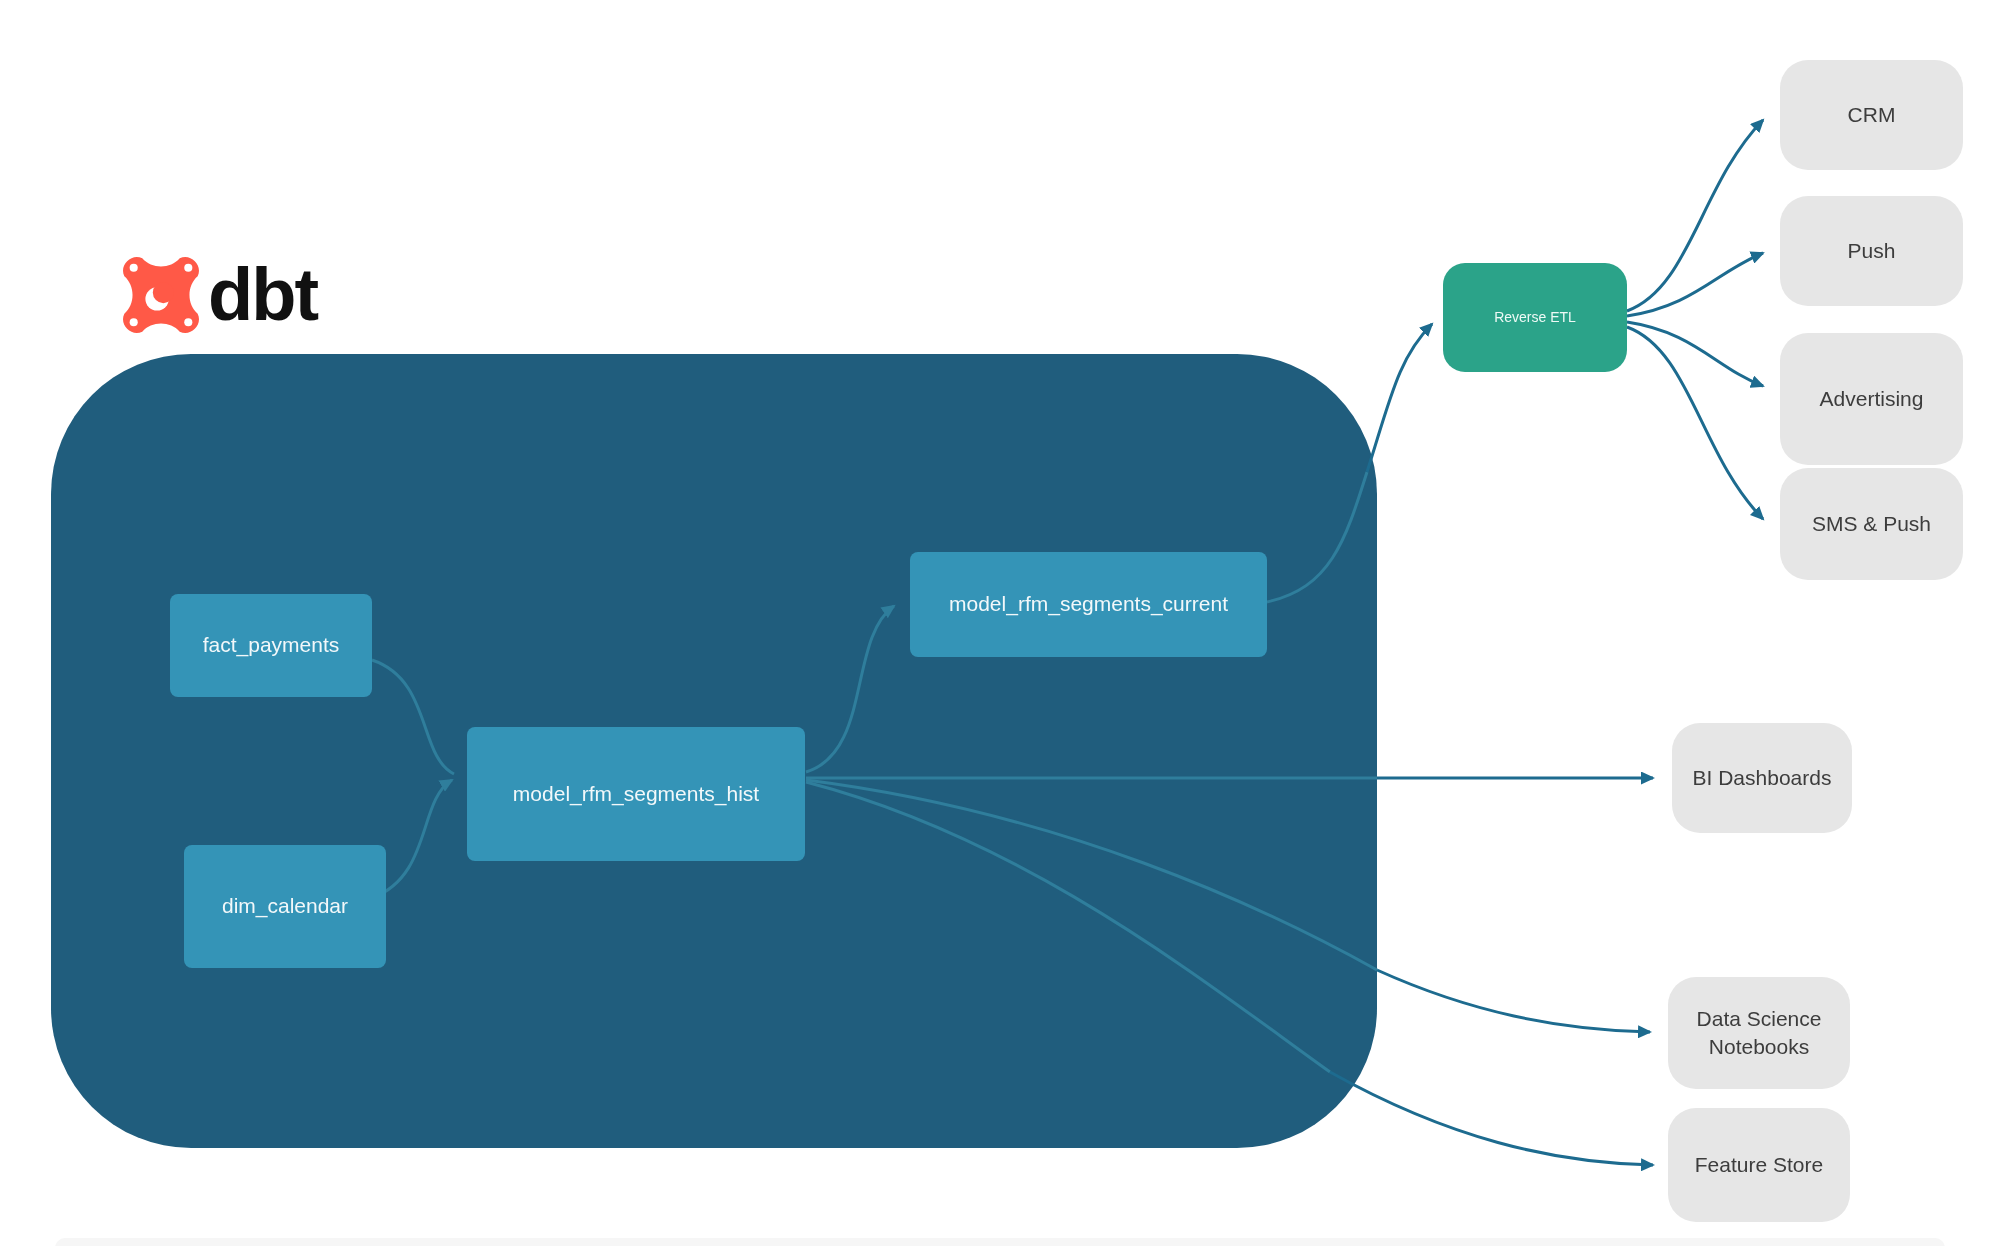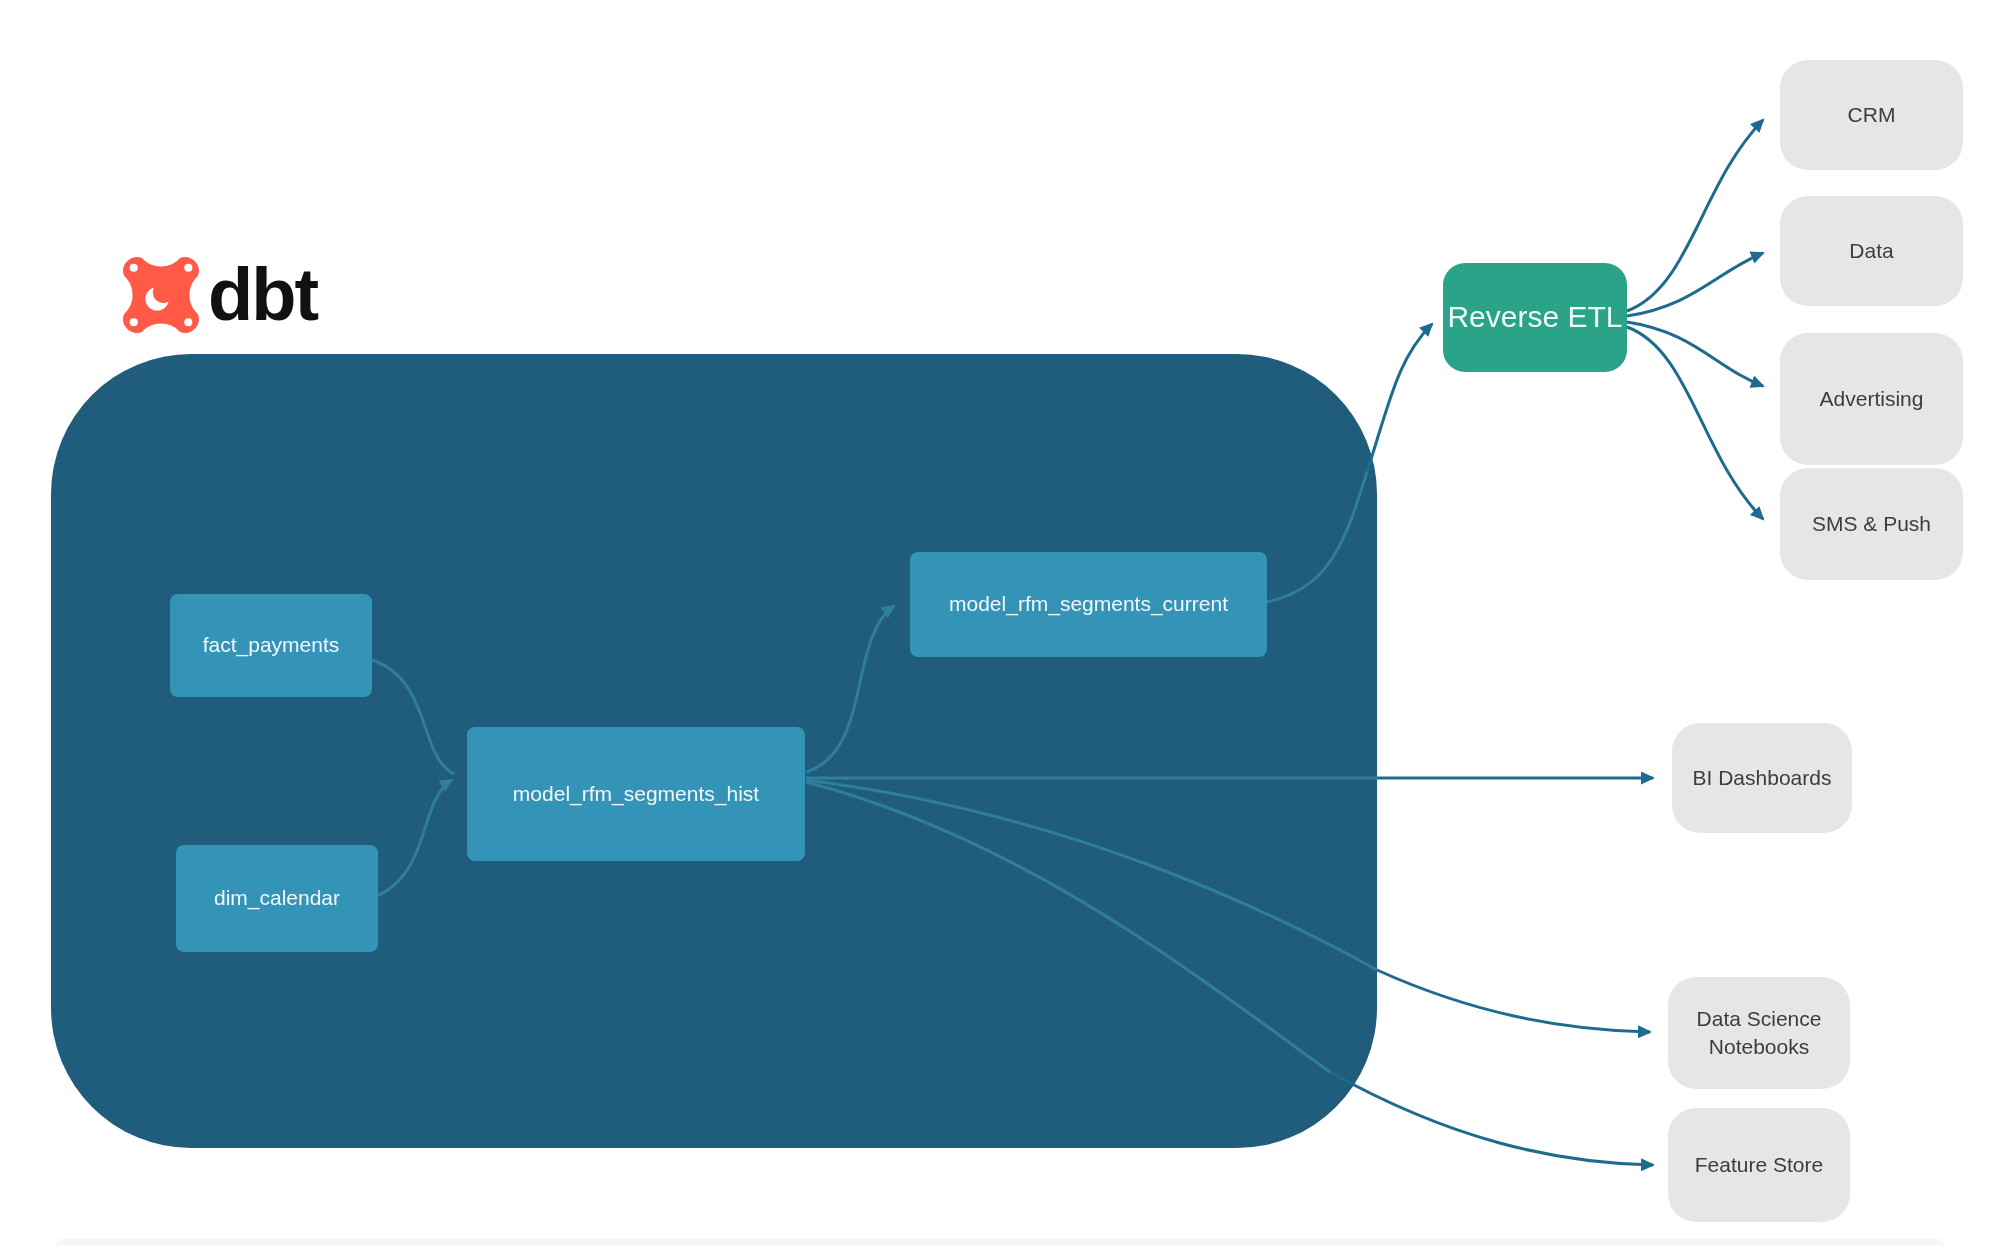--- a/index.html
+++ b/index.html
@@ -48,21 +48,21 @@
   }
   .node.model {
     background: var(--model_node, #3494b7);
     color: #f2f8fa;
     border-radius: 8px;
   }
   .node.etl {
     background: var(--reverse_etl_node, #2ba389);
     color: #eefaf6;
     border-radius: 22px;
-    font-size: 30px;
+    font-size: 14px;
   }
   .node.dest {
     background: var(--destination_node, #e6e6e6);
     color: #3d3d3d;
     border-radius: 28px;
     padding: 12px 18px;
   }
 
   
   .logo {
@@ -149,42 +149,42 @@
     <path class="edge-out" d="M 1627 311 C 1690 288 1700 185 1763 120" marker-end="url(#arrOut)"></path>
     <path class="edge-out" d="M 1627 316 C 1694 306 1716 272 1763 253" marker-end="url(#arrOut)"></path>
     <path class="edge-out" d="M 1627 322 C 1694 332 1716 368 1763 386" marker-end="url(#arrOut)"></path>
     <path class="edge-out" d="M 1627 327 C 1690 350 1700 455 1763 519" marker-end="url(#arrOut)"></path>
   </svg>
 
   <div class="node model" style="left:170px;top:594px;width:202px;height:103px">
     <span>fact_payments</span>
   </div>
 
-  <div class="node model" style="left:176px;top:845px;width:202px;height:107px">
+  <div class="node model" style="left:184px;top:845px;width:202px;height:123px">
     <span>dim_calendar</span>
   </div>
 
   <div class="node model" style="left:467px;top:727px;width:338px;height:134px">
     <span>model_rfm_segments_hist</span>
   </div>
 
   <div class="node model" style="left:910px;top:552px;width:357px;height:105px">
     <span>model_rfm_segments_current</span>
   </div>
 
   <div class="node etl" style="left:1443px;top:263px;width:184px;height:109px">
     <span>Reverse ETL</span>
   </div>
 
   <div class="node dest" style="left:1780px;top:60px;width:183px;height:110px">
     <span>CRM</span>
   </div>
 
   <div class="node dest" style="left:1780px;top:196px;width:183px;height:110px">
-    <span>Data</span>
+    <span>Push</span>
   </div>
 
   <div class="node dest" style="left:1780px;top:333px;width:183px;height:132px">
     <span>Advertising</span>
   </div>
 
   <div class="node dest" style="left:1780px;top:468px;width:183px;height:112px">
     <span>SMS &amp; Push</span>
   </div>
 

